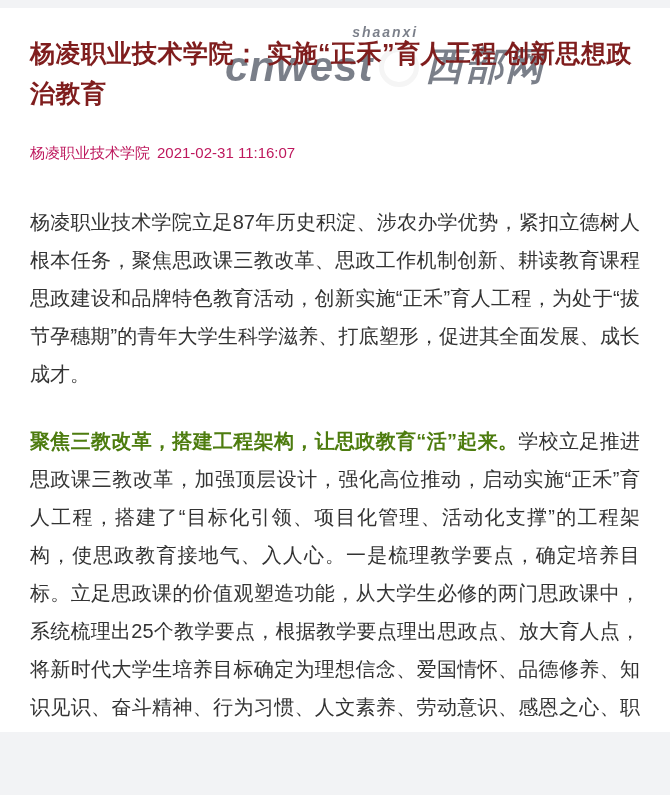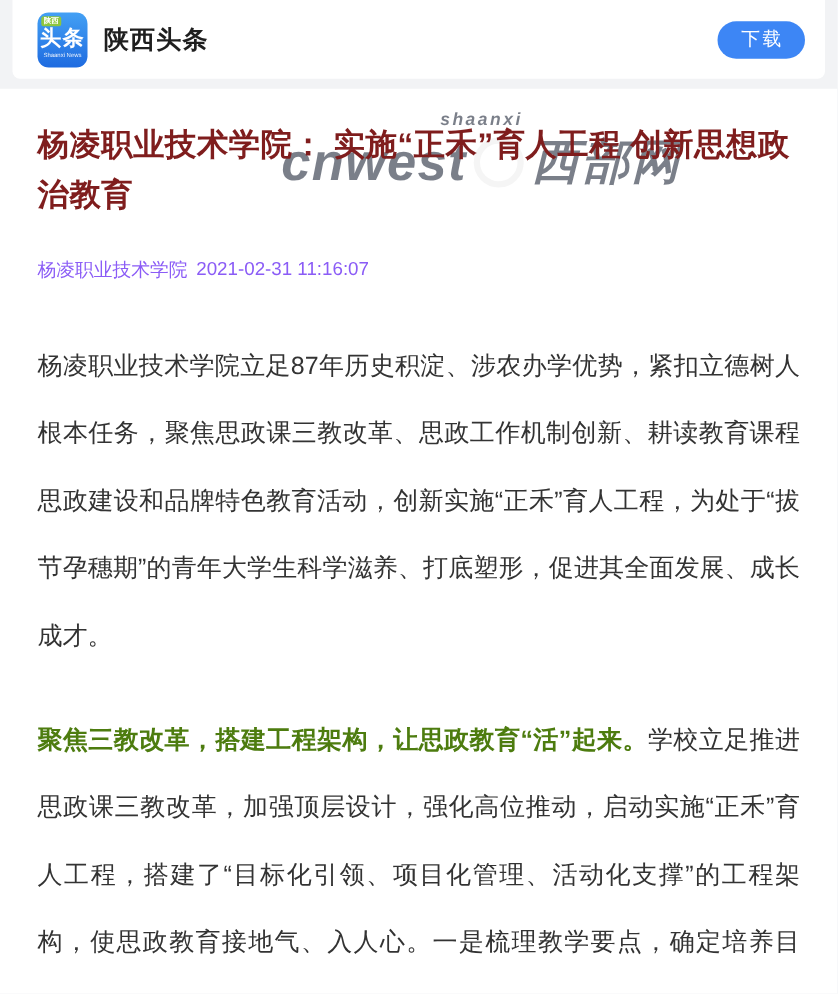--- a/index.html
+++ b/index.html
@@ -98,47 +98,38 @@
 
   .title {
     position: relative; z-index: 1;
     font-size: 25px; line-height: 40px;
     font-weight: 700; color: #7f1d1d;
     letter-spacing: .5px;
   }
   .byline {
     position: relative; z-index: 1;
     margin-top: 31px;
-    font-size: 15px; color: #8b5cf6;
+    font-size: 15px; color: #be185d;
     display: flex; gap: 7px;
   }
   .para {
     position: relative; z-index: 1;
-    font-size: 20px; line-height: 54px;
+    font-size: 20px; line-height: 38px;
     color: #333333;
     text-align: justify;
   }
   .para-1 { margin-top: 40px; }
   .para-2 { margin-top: 29px; }
   .para .lead { color: #4d7c0f; font-weight: 700; }
 </style>
 </head>
 <body>
 
 <div class="page">
 
-  <header class="topbar">
-    <div class="app-icon">
-      <span class="badge">陕西</span>
-      <span class="icon-main">头条</span>
-      <span class="icon-sub">Shaanxi News</span>
-    </div>
-    <div class="site-name">陕西头条</div>
-    <button class="download-btn">下载</button>
-  </header>
 
   <main class="content">
 
     <div class="watermark">
       <div class="wm-top">shaanxi</div>
       <div class="wm-row">
         <span class="wm-en">cnwest</span>
         <span class="wm-circle"></span>
         <span class="wm-cn">西部网</span>
       </div>

